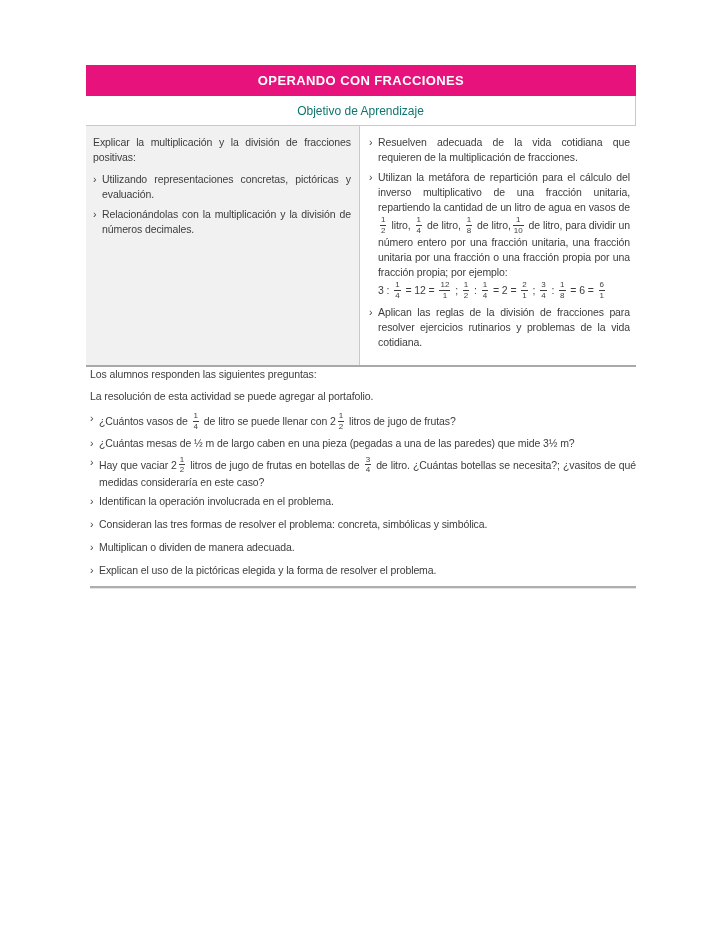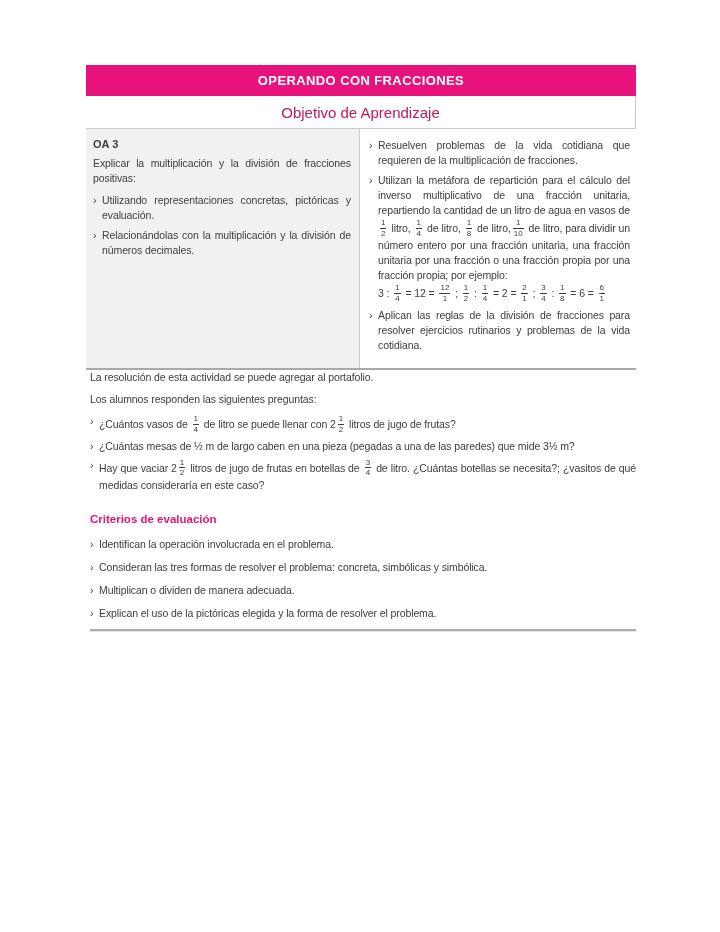--- a/index.html
+++ b/index.html
@@ -16,22 +16,22 @@
 
   
   .oa-table { width:100%; }
   .title-bar {
     background:#e8127c; color:#ffffff;
     font-weight:bold; font-size:13px; letter-spacing:.4px;
     text-align:center; height:31px; line-height:31px;
   }
   .header-row { display:flex; border-bottom:1px solid #c9c9c9; background:#fff; }
   .hcell {
-    flex:1; text-align:center; color:#be185d;
-    font-size:15px; padding:8px 4px 7px 4px;
+    flex:1; text-align:center; color:#0f766e;
+    font-size:12px; padding:8px 4px 7px 4px;
   }
   .hcell.left { border-right:1px solid #c9c9c9; }
   .body-row { display:flex; border-bottom:2px solid #a9a9a9; min-height:228px; }
   .cell-left {
     width:274px; flex:none; background:#f1f1f1;
     border-right:1px solid #c9c9c9;
     padding:9px 8px 10px 7px;
   }
   .cell-right { flex:1; background:#ffffff; padding:9px 6px 10px 9px; }
 
@@ -74,72 +74,70 @@
 
     <div class="oa-table">
       <div class="title-bar">OPERANDO CON FRACCIONES</div>
 
       <div class="header-row">
         <div class="hcell left">Objetivo de Aprendizaje</div>
       </div>
 
       <div class="body-row">
         <div class="cell-left">
-          <div class="oa-code">OA 3</div>
           <p class="para body-text">Explicar la multiplicación y la división de fracciones positivas:</p>
 
           <div class="bullet">
             <span class="marker">›</span>
             <span class="btext">Utilizando representaciones concretas, pictóricas y evaluación.</span>
           </div>
           <div class="bullet">
             <span class="marker">›</span>
             <span class="btext">Relacionándolas con la multiplicación y la división de números decimales.</span>
           </div>
         </div>
 
         <div class="cell-right">
           <div class="bullet">
             <span class="marker">›</span>
-            <span class="btext">Resuelven problemas de la vida cotidiana que requieren de la multiplicación de fracciones.</span>
+            <span class="btext">Resuelven adecuada de la vida cotidiana que requieren de la multiplicación de fracciones.</span>
           </div>
           <div class="bullet">
             <span class="marker">›</span>
             <span class="btext">Utilizan la metáfora de repartición para el cálculo del inverso multiplicativo de una fracción unitaria, repartiendo la cantidad de un litro de agua en vasos de <span class="frac"><span class="num">1</span><span class="den">2</span></span> litro, <span class="frac"><span class="num">1</span><span class="den">4</span></span> de litro, <span class="frac"><span class="num">1</span><span class="den">8</span></span> de litro,<span class="frac"><span class="num">1</span><span class="den">10</span></span> de litro, para dividir un número entero por una fracción unitaria, una fracción unitaria por una fracción o una fracción propia por una fracción propia; por ejemplo:<br>3 : <span class="frac"><span class="num">1</span><span class="den">4</span></span> = 12 = <span class="frac"><span class="num">12</span><span class="den">1</span></span> ; <span class="frac"><span class="num">1</span><span class="den">2</span></span> : <span class="frac"><span class="num">1</span><span class="den">4</span></span> = 2 = <span class="frac"><span class="num">2</span><span class="den">1</span></span> ; <span class="frac"><span class="num">3</span><span class="den">4</span></span> : <span class="frac"><span class="num">1</span><span class="den">8</span></span> = 6 = <span class="frac"><span class="num">6</span><span class="den">1</span></span></span>
           </div>
           <div class="bullet">
             <span class="marker">›</span>
             <span class="btext">Aplican las reglas de la división de fracciones para resolver ejercicios rutinarios y problemas de la vida cotidiana.</span>
           </div>
         </div>
       </div>
     </div>
 
     <div class="section">
+      <p class="para">Los alumnos responden las siguientes preguntas:</p>
       <p class="para">La resolución de esta actividad se puede agregar al portafolio.</p>
-      <p class="para">Los alumnos responden las siguientes preguntas:</p>
 
       <div class="questions">
         <div class="bullet">
           <span class="marker">›</span>
           <span class="btext">¿Cuántos vasos de <span class="frac"><span class="num">1</span><span class="den">4</span></span> de litro se puede llenar con 2<span class="frac"><span class="num">1</span><span class="den">2</span></span> litros de jugo de frutas?</span>
         </div>
         <div class="bullet">
           <span class="marker">›</span>
           <span class="btext">¿Cuántas mesas de ½ m de largo caben en una pieza (pegadas a una de las paredes) que mide 3½ m?</span>
         </div>
         <div class="bullet">
           <span class="marker">›</span>
           <span class="btext">Hay que vaciar 2<span class="frac"><span class="num">1</span><span class="den">2</span></span> litros de jugo de frutas en botellas de <span class="frac"><span class="num">3</span><span class="den">4</span></span> de litro. ¿Cuántas botellas se necesita?; ¿vasitos de qué medidas consideraría en este caso?</span>
         </div>
       </div>
     </div>
 
     <div class="section">
-      <div class="section-title">Criterios de evaluación</div>
 
       <div class="criteria-list">
         <div class="bullet">
           <span class="marker">›</span>
           <span class="btext">Identifican la operación involucrada en el problema.</span>
         </div>
         <div class="bullet">
           <span class="marker">›</span>
           <span class="btext">Consideran las tres formas de resolver el problema: concreta, simbólicas y simbólica.</span>
         </div>

